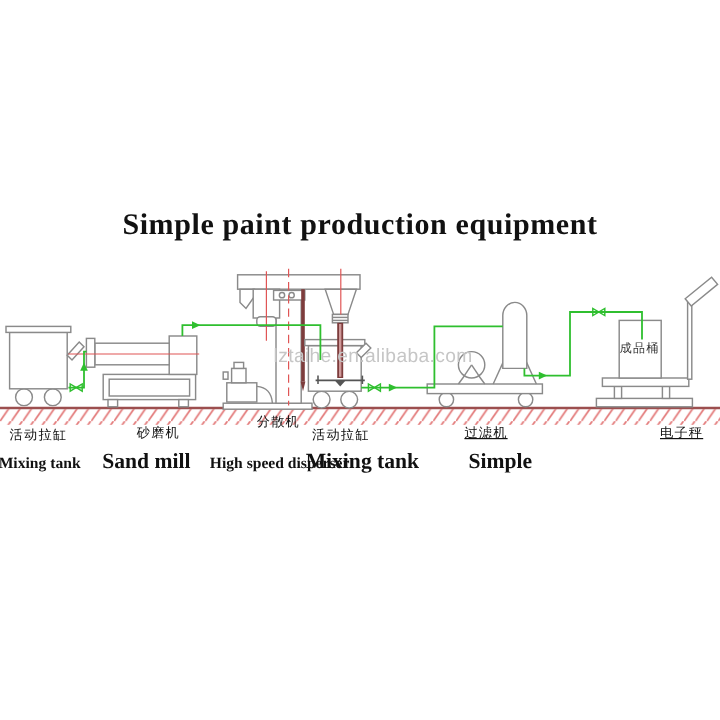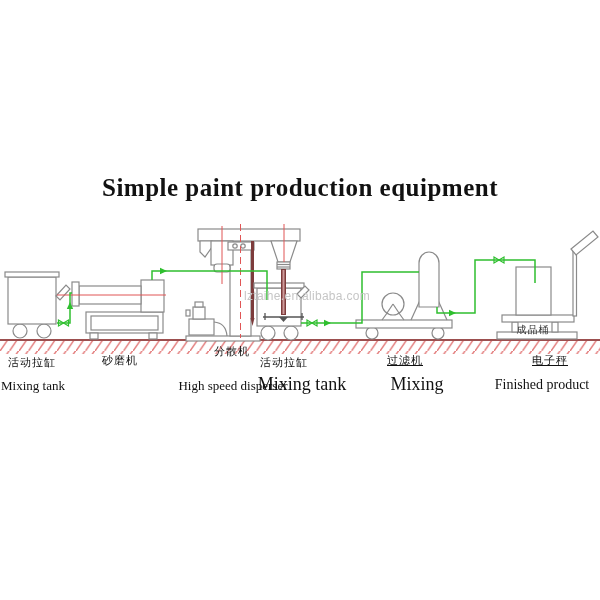--- a/index.html
+++ b/index.html
@@ -28,42 +28,42 @@
   .disc-tri{fill:#555555;stroke:none;}
 
   
   .title{
     position:absolute;left:0;top:174px;width:600px;text-align:center;
     font-family:"Liberation Serif",serif;font-weight:700;font-size:25px;color:var(--text);
     letter-spacing:0.5px;
   }
   .lbl{position:absolute;transform:translateX(-50%);white-space:nowrap;color:var(--text);}
   .cn{font-size:11px;letter-spacing:1px;font-family:"Liberation Sans",sans-serif;top:353px;}
-  .en{font-family:"Liberation Serif",serif;font-weight:400;}
+  .en{font-family:"Liberation Serif",serif;font-weight:700;}
   .en-sm{font-size:13px;top:378px;}
   .en-lg{font-size:18px;top:374px;}
   #cn-1{left:32px;top:355px;}
-  #cn-2{left:120px;text-align:right;}
+  #cn-2{left:132px;text-align:right;}
   #cn-3{left:232px;top:344px;}
   #cn-4{left:284px;top:355px;}
   #cn-5{left:405px;text-decoration:underline;}
-  #cn-6{left:550px;text-decoration:underline;}
+  #cn-6{left:568px;text-decoration:underline;}
   #en-1{left:33px;}
   #en-2{left:122px;}
   #en-3{left:210px;margin-left:23px;}
   #en-4{left:302px;}
   #en-5{left:417px;}
   #en-6{left:542px;top:377px;font-size:14px;}
   .watermark{
-    position:absolute;left:244px;top:289px;font-size:12px;color:var(--watermark_color);
+    position:absolute;left:228px;top:289px;font-size:16px;color:var(--watermark_color);
     letter-spacing:0.3px;
   }
   .barrel-label{
     position:absolute;left:533px;top:283px;transform:translateX(-50%);
-    font-size:10px;color:#333;letter-spacing:1px;white-space:nowrap;margin-top:40px;
+    font-size:10px;color:#333;letter-spacing:1px;white-space:nowrap;
   }
 </style>
 </head>
 <body>
 
 <div class="canvas">
 
   <svg width="600" height="600" viewBox="0 0 600 600">
     <defs>
       <pattern id="hatchp" width="9.5" height="13" patternUnits="userSpaceOnUse">
@@ -194,18 +194,18 @@
   <div class="barrel-label">成品桶</div>
 
   <div id="cn-1" class="lbl cn">活动拉缸</div>
   <div id="cn-2" class="lbl cn">砂磨机</div>
   <div id="cn-3" class="lbl cn">分散机</div>
   <div id="cn-4" class="lbl cn">活动拉缸</div>
   <div id="cn-5" class="lbl cn">过滤机</div>
   <div id="cn-6" class="lbl cn">电子秤</div>
 
   <div id="en-1" class="lbl en en-sm">Mixing tank</div>
+  <div id="en-2" class="lbl en en-lg">Sand mill</div>
   <div id="en-3" class="lbl en en-sm">High speed disperser</div>
   <div id="en-4" class="lbl en en-lg">Mixing tank</div>
-  <div id="en-5" class="lbl en en-lg">Mixing</div>
-  <div id="en-6" class="lbl en en-sm">Finished product</div>
+  <div id="en-5" class="lbl en en-lg">Simple</div>
 
 </div>
 
 </body></html>

